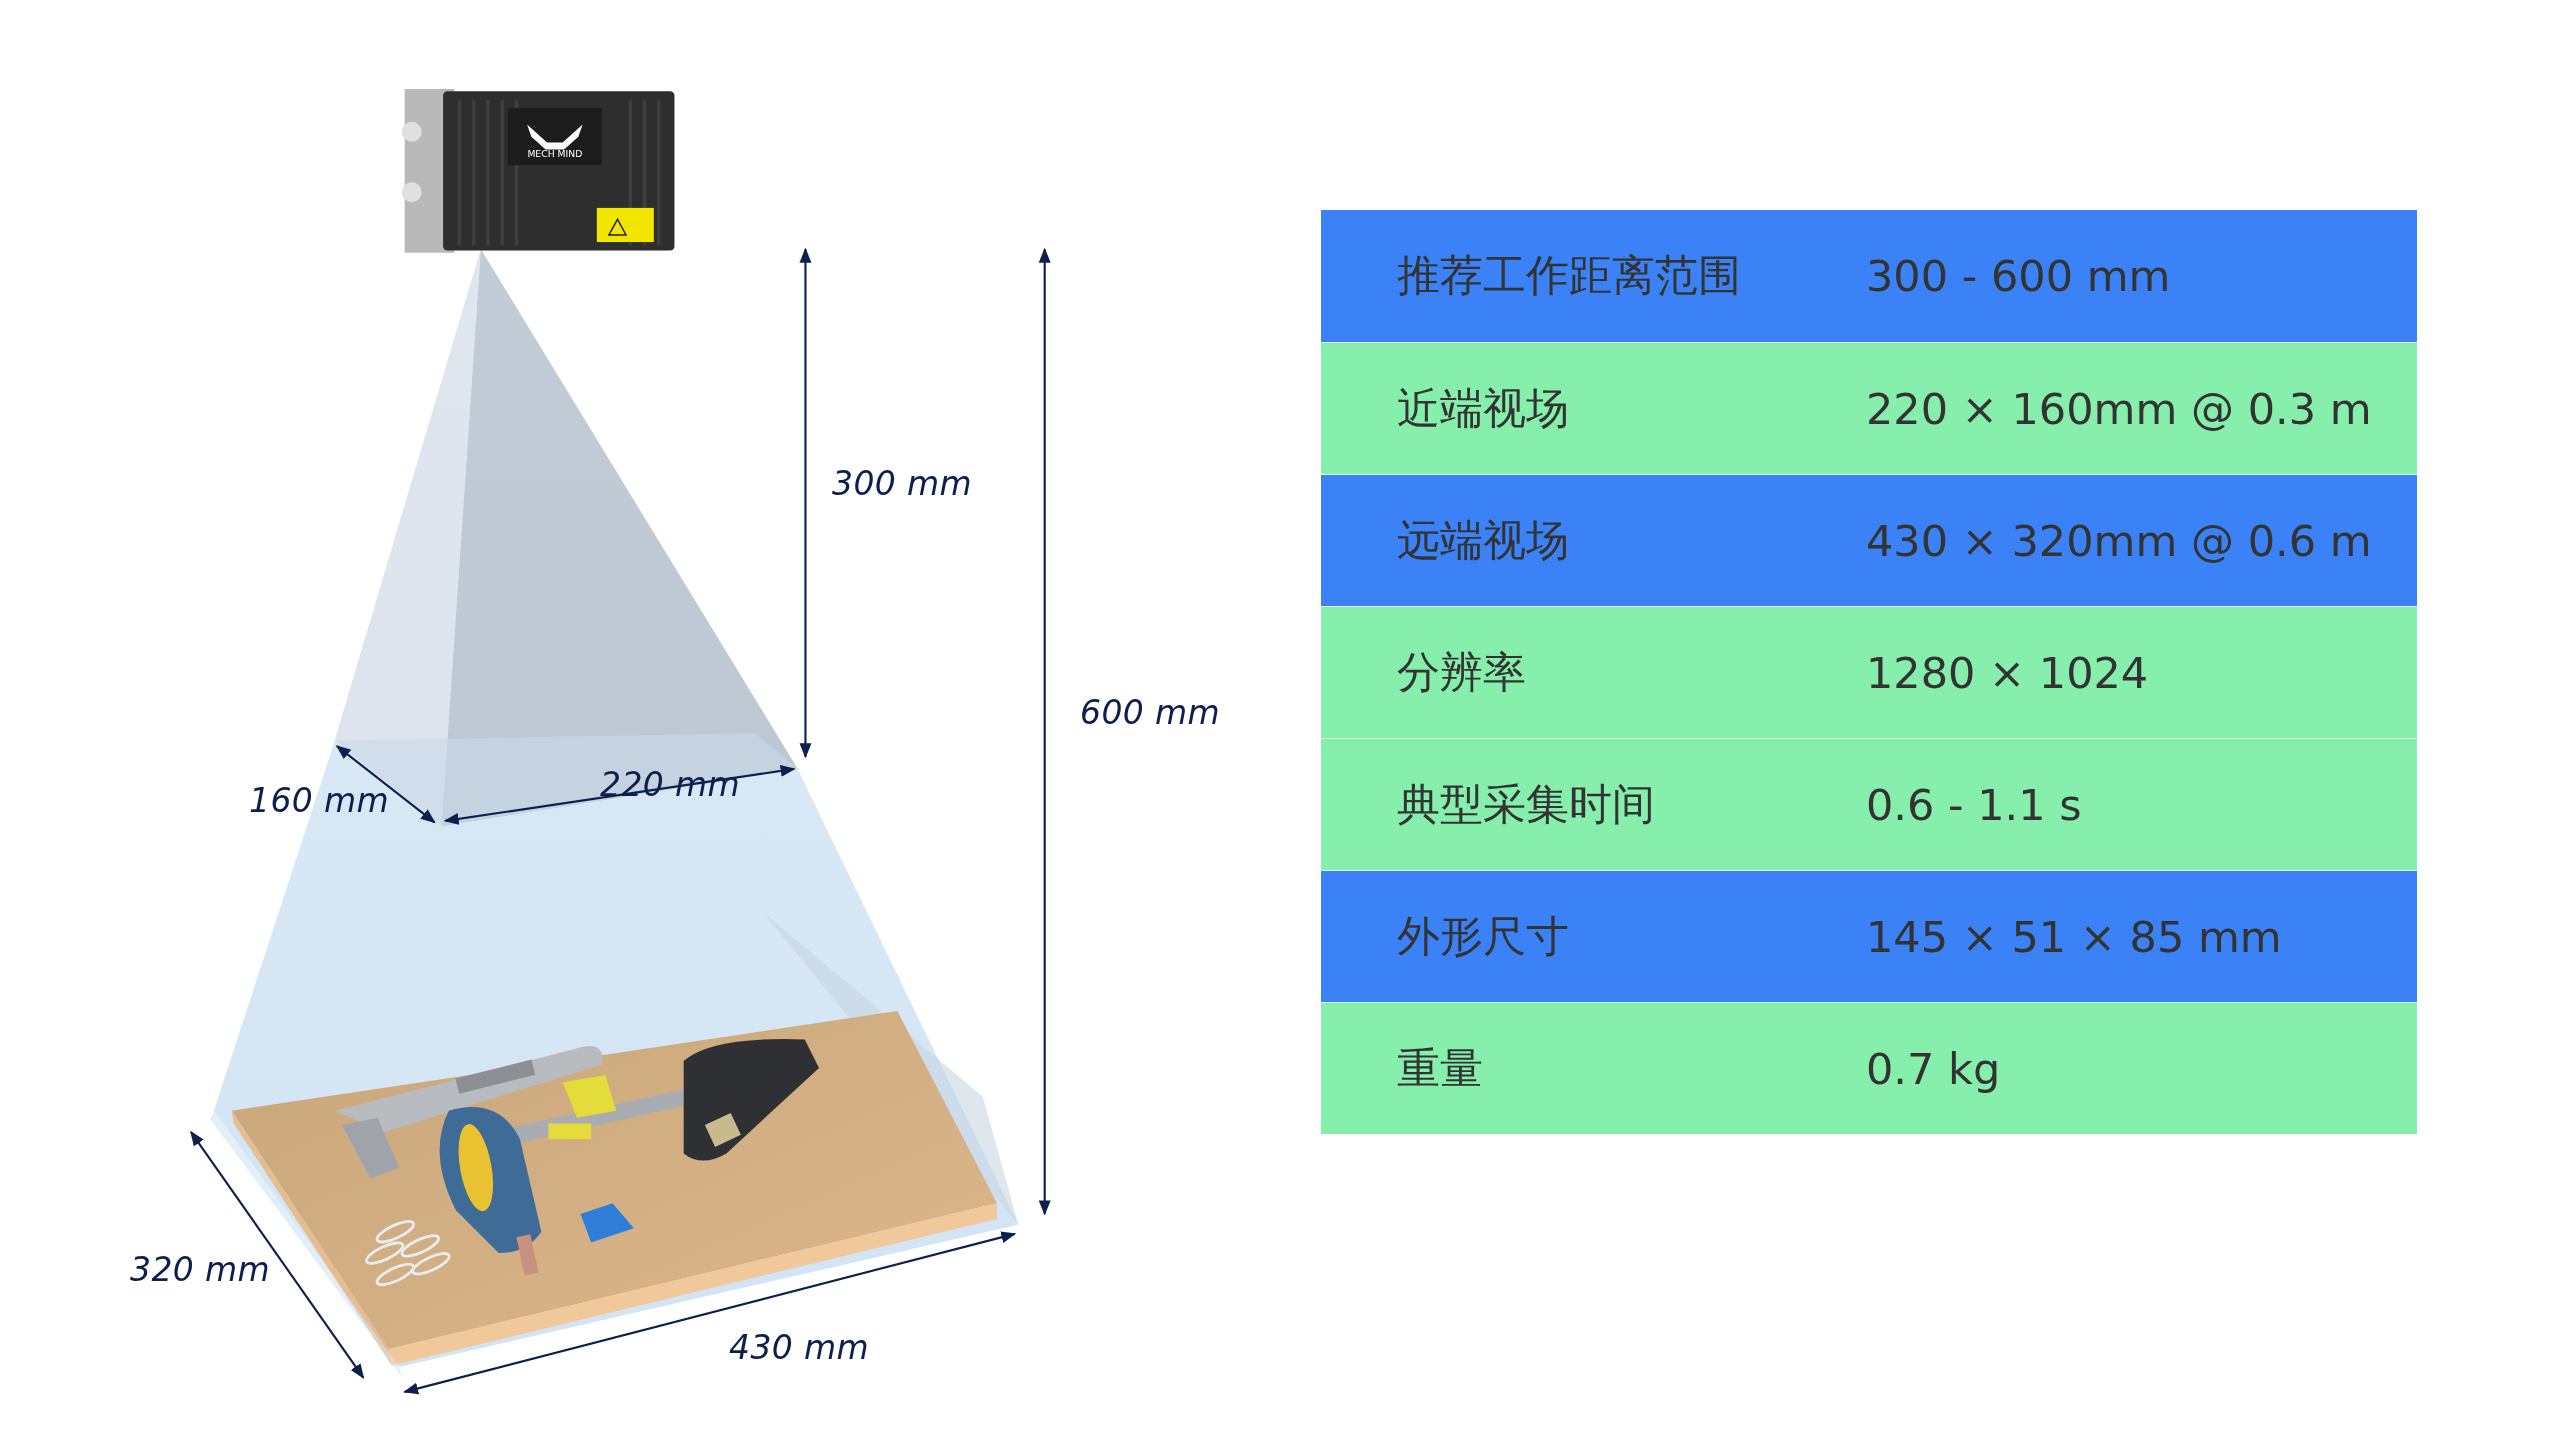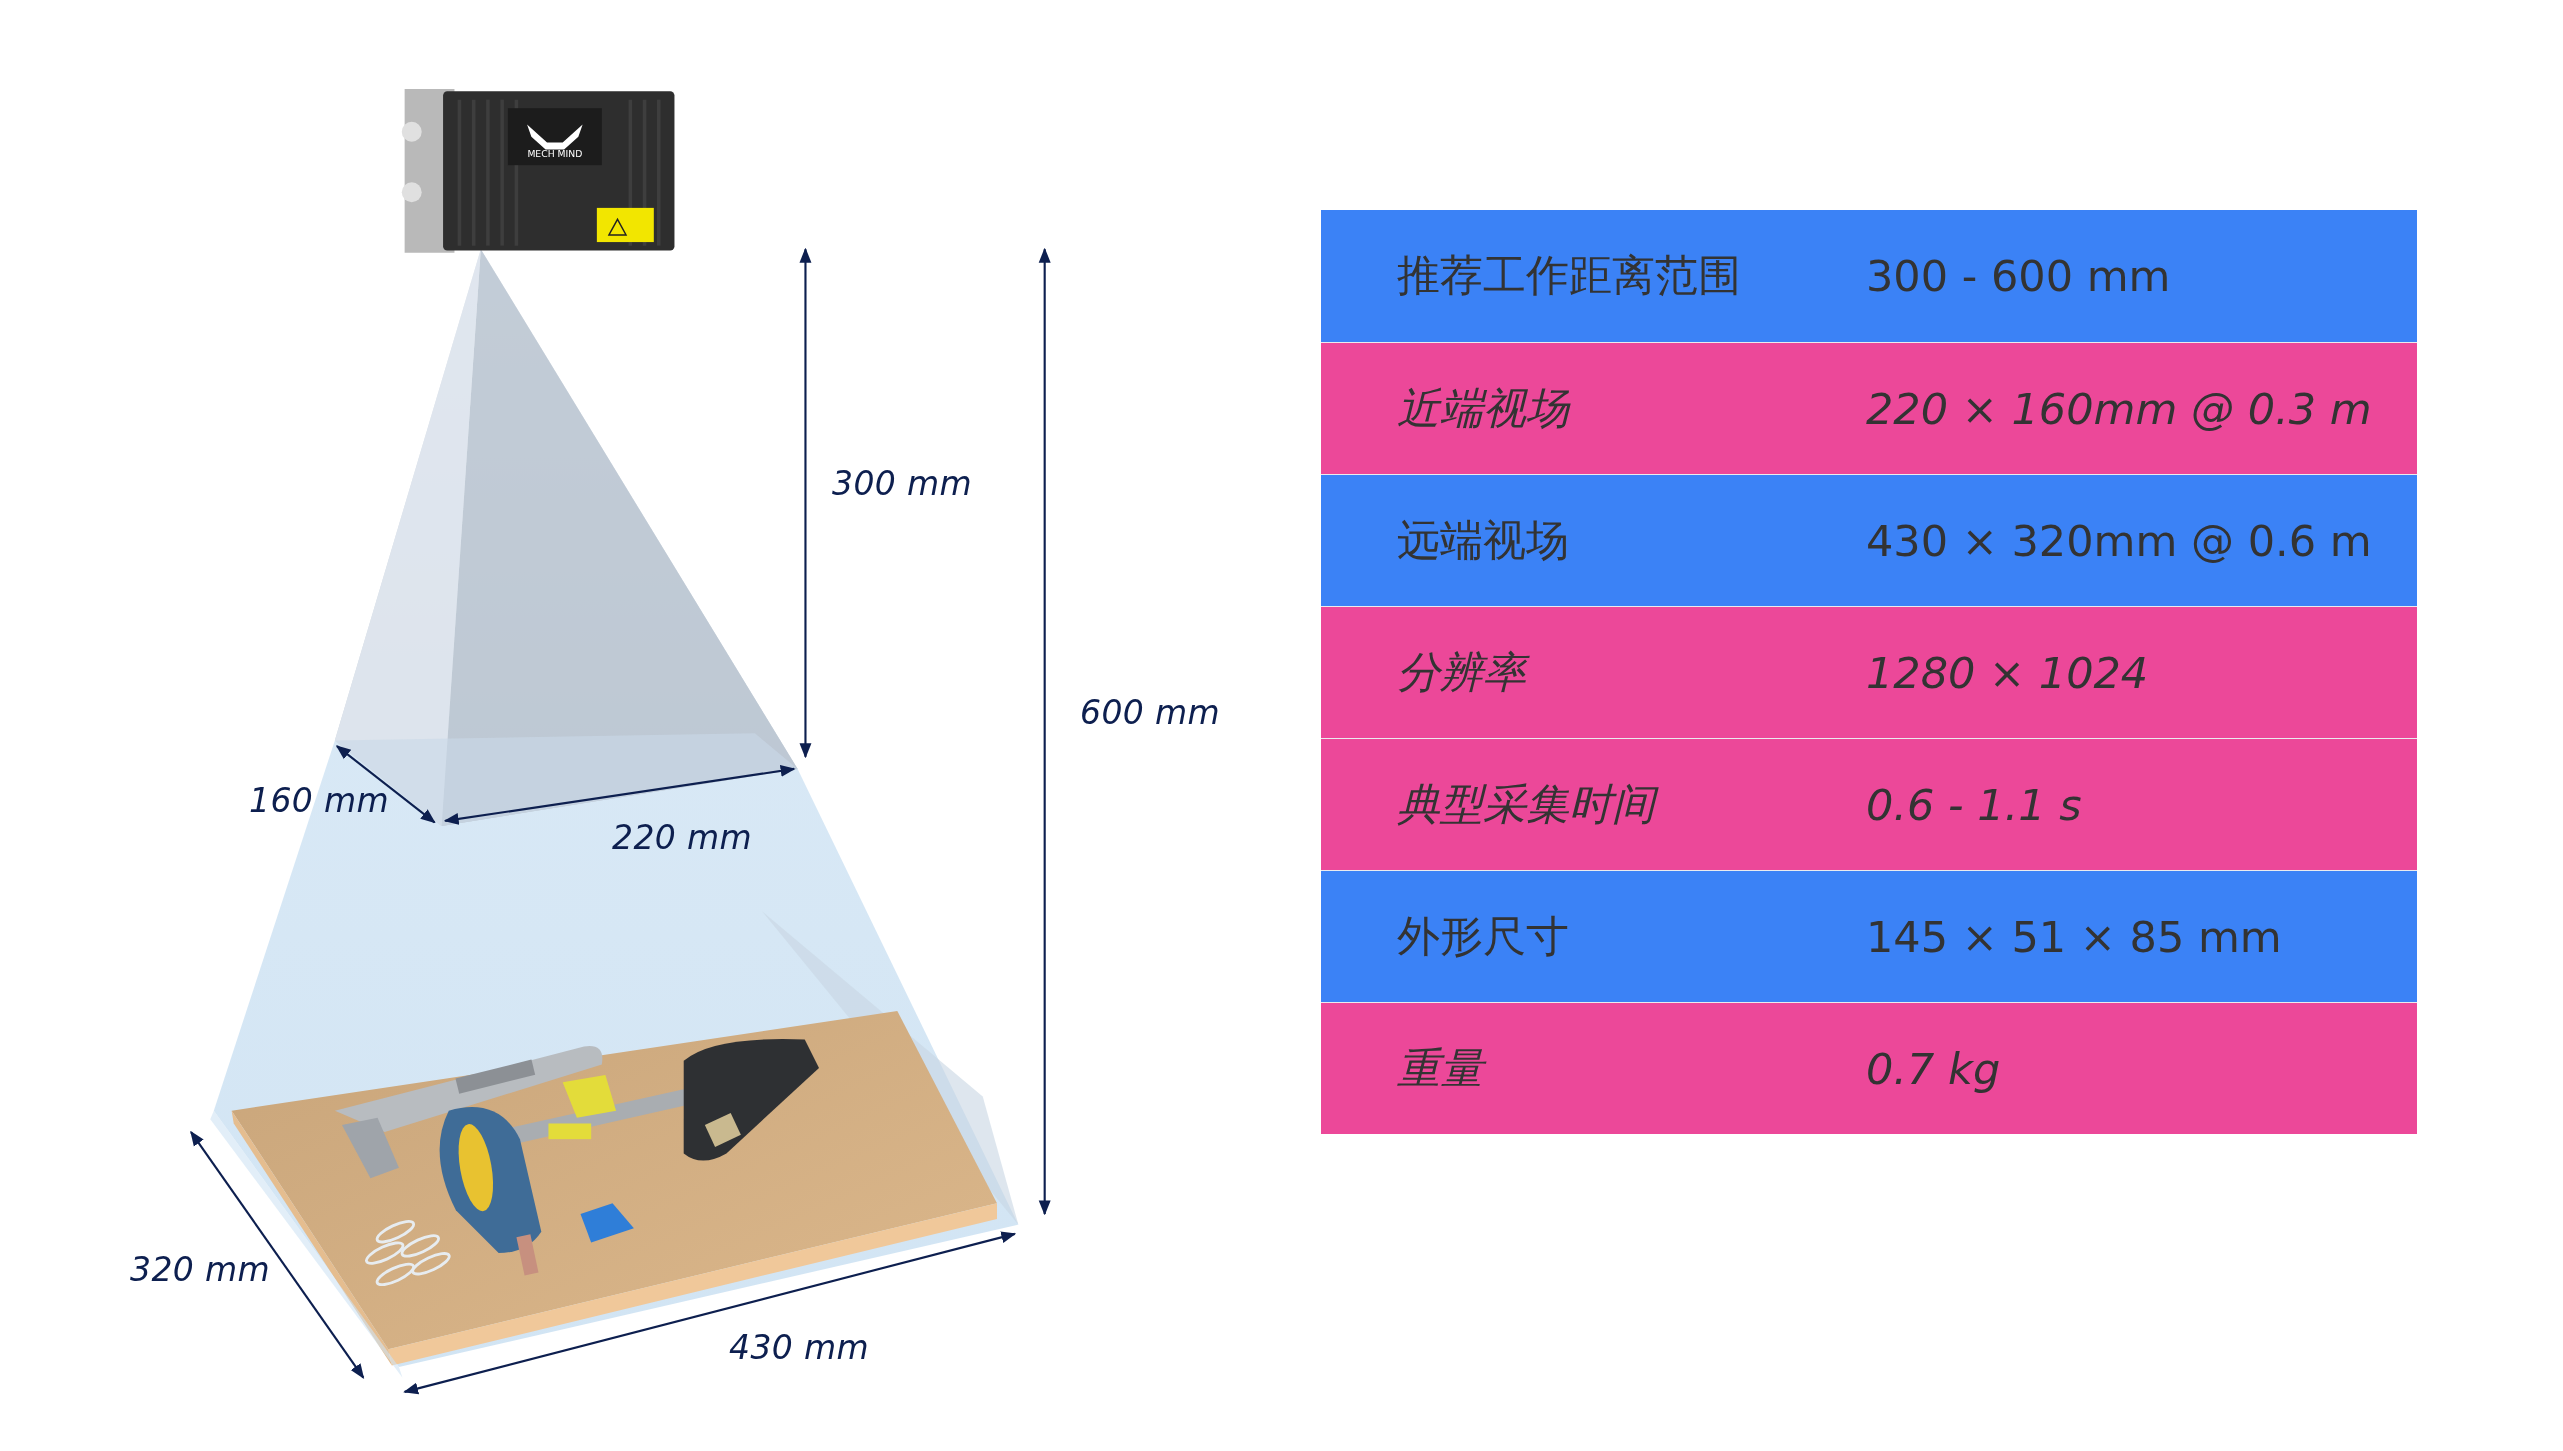--- a/index.html
+++ b/index.html
@@ -5,21 +5,21 @@
     html, body { margin: 0; padding: 0; background: #ffffff; }
     body { width: 2563px; height: 1451px; position: relative; overflow: hidden;
            font-family: "DejaVu Sans", "Liberation Sans", sans-serif; }
     .diagram { position: absolute; left: 0; top: 0; width: 1282px; height: 1241px; }
     .diagram svg { position: absolute; left: 0; top: 0; }
     .dim-label { position: absolute; color: #0d1f4f; font-size: 33px; white-space: nowrap;
                  font-family: "DejaVu Sans", sans-serif; letter-spacing: 0.4px; font-style: italic; }
     .spec-table { position: absolute; left: 1321px; top: 210px; width: 1096px; }
     .spec-row { height: 132px; display: flex; align-items: center; position: relative; }
     .spec-row.odd { background: #3b82f6; }
-    .spec-row.even { background: #ec4899; font-style: italic; }
+    .spec-row.even { background: #86efac; }
     .spec-row + .spec-row { border-top: 1.4px solid #eaebef; box-sizing: border-box; }
     .spec-label { position: absolute; left: 76px; font-size: 43px; color: #333333;
                   font-family: "DejaVu Sans", sans-serif; white-space: nowrap; }
     .spec-value { position: absolute; left: 545px; font-size: 43px; color: #333333;
                   font-family: "DejaVu Sans", sans-serif; white-space: nowrap; }
   </style>
 </head>
 <body>
 
 <div class="diagram">
@@ -119,21 +119,21 @@
       <line x1="473" y1="1048" x2="610" y2="1155" marker-start="url(#arr)" marker-end="url(#arr)"></line>
       <line x1="625" y1="1153" x2="1115" y2="1080" marker-start="url(#arr)" marker-end="url(#arr)"></line>
       <line x1="268" y1="1590" x2="510" y2="1935" marker-start="url(#arr)" marker-end="url(#arr)"></line>
       <line x1="568" y1="1955" x2="1425" y2="1733" marker-start="url(#arr)" marker-end="url(#arr)"></line>
     </g>
   </svg>
 
   <div class="dim-label" style="left:832px; top:464px;">300 mm</div>
   <div class="dim-label" style="left:1068px; top:693px;margin-left:12px;">600 mm</div>
   <div class="dim-label" style="left:249px; top:781px;">160 mm</div>
-  <div class="dim-label" style="left:600px; top:818px;margin-left:12px;">220 mm</div>
+  <div class="dim-label" style="left:600px; top:765px;">220 mm</div>
   <div class="dim-label" style="left:130px; top:1250px;">320 mm</div>
   <div class="dim-label" style="left:709px; top:1328px;margin-left:20px;">430 mm</div>
 </div>
 
 <div class="spec-table">
   <div class="spec-row odd">
     <span class="spec-label">推荐工作距离范围</span>
     <span class="spec-value">300 - 600 mm</span>
   </div>
   <div class="spec-row even">

